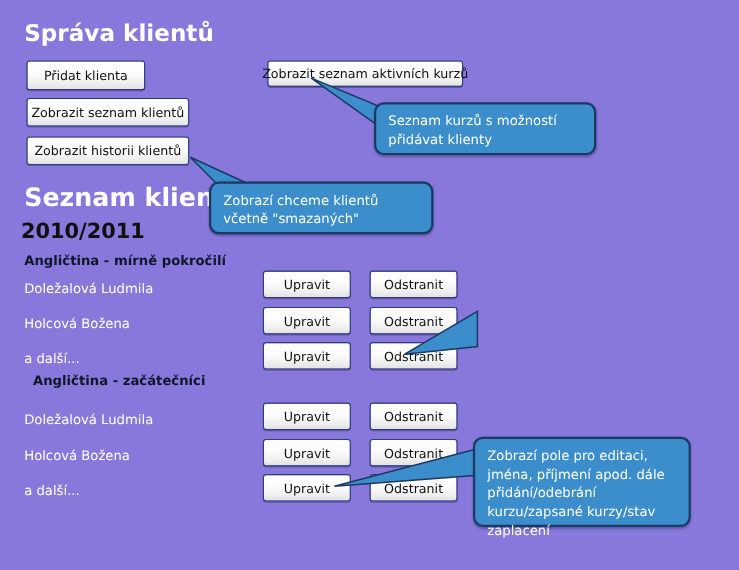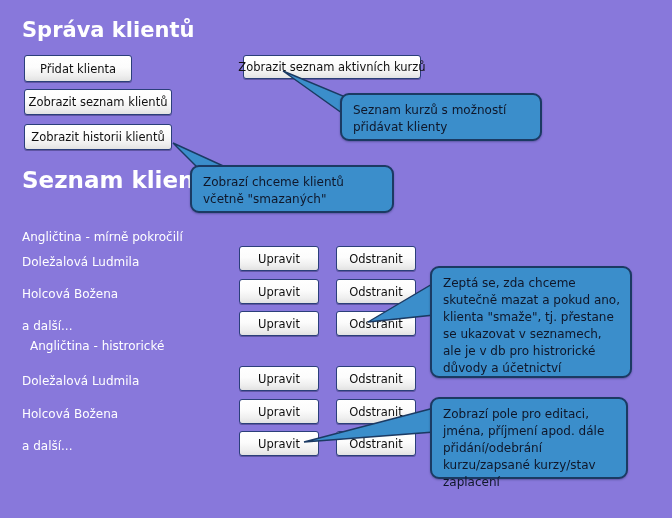--- a/index.html
+++ b/index.html
@@ -40,22 +40,22 @@
     white-space: nowrap;
   }
   .h-year {
     font-size: 19px;
     font-weight: bold;
     color: #101010;
     white-space: nowrap;
   }
   .h-course {
     font-size: 12px;
-    font-weight: normal;
-    color: #ffffff;
+    font-weight: bold;
+    color: #0f172a;
     white-space: nowrap;
   }
   .client-name {
     font-size: 12px;
     font-weight: normal;
     color: #ffffff;
     white-space: nowrap;
   }
 
   
@@ -78,21 +78,21 @@
     user-select: none;
   }
   .btn-row { height: 25px; }
 
   
   .callout {
     box-sizing: border-box;
     background: #3b8ecb;
     border: 2px solid #1b3a63;
     border-radius: 9px;
-    color: #0f172a;
+    color: #ffffff;
     font-size: 12px;
     line-height: 17px;
     padding: 7px 10px 16px 11px;
     box-shadow: 0 1px 2px rgba(15,25,60,0.35);
   }
   .callout.z2 { z-index: 6; }
 
   
   .pointer-svg {
     position: absolute;
@@ -115,57 +115,57 @@
   <div class="abs btn" style="left:24px; top:124px; width:148px; height:26px;">Zobrazit historii  klientů</div>
 
   <div class="abs btn" style="left:243px; top:55px; width:178px; height:24px;">Zobrazit seznam aktivních kurzů</div>
 
   <svg class="pointer-svg" style="left:0px; top:0px; width:672px; height:518px; z-index:2;">
     <polygon class="ptr-fill" points="343,96 349,118 283,71"></polygon>
   </svg>
   <div class="abs callout" style="left:340px; top:93px; width:202px; height:48px; z-index:3;">Seznam kurzů s možností přidávat klienty</div>
 
   <div class="abs h-section" style="left:22px; top:167px;">Seznam klientů</div>
+  <div class="abs h-year" style="left:19px; top:199px;">2010/2011</div>
 
   <svg class="pointer-svg" style="left:0px; top:0px; width:672px; height:518px; z-index:2;">
     <polygon class="ptr-fill" points="200,170 232,170 173,143"></polygon>
   </svg>
   <div class="abs callout" style="left:190px; top:165px; width:204px; height:48px; z-index:3;">Zobrazí chceme klientů včetně "smazaných"</div>
 
   <div class="abs h-course" style="left:22px; top:230px;">Angličtina - mírně pokročilí</div>
 
   <div class="abs client-name" style="left:22px; top:255px;">Doležalová Ludmila</div>
   <div class="abs btn btn-row" style="left:239px; top:246px; width:80px;">Upravit</div>
   <div class="abs btn btn-row" style="left:336px; top:246px; width:80px;">Odstranit</div>
 
   <div class="abs client-name" style="left:22px; top:287px;">Holcová Božena</div>
   <div class="abs btn btn-row" style="left:239px; top:279px; width:80px;">Upravit</div>
   <div class="abs btn btn-row" style="left:336px; top:279px; width:80px;">Odstranit</div>
 
   <div class="abs client-name" style="left:22px; top:319px;">a další...</div>
   <div class="abs btn btn-row" style="left:239px; top:311px; width:80px;">Upravit</div>
   <div class="abs btn btn-row" style="left:336px; top:311px; width:80px;">Odstranit</div>
 
-  <div class="abs h-course" style="left:30px; top:339px;">Angličtina - histrorické</div>
+  <div class="abs h-course" style="left:30px; top:339px;">Angličtina - začátečníci</div>
 
   <div class="abs client-name" style="left:22px; top:374px;">Doležalová Ludmila</div>
   <div class="abs btn btn-row" style="left:239px; top:366px; width:80px;">Upravit</div>
   <div class="abs btn btn-row" style="left:336px; top:366px; width:80px;">Odstranit</div>
 
   <div class="abs client-name" style="left:22px; top:407px;">Holcová Božena</div>
   <div class="abs btn btn-row" style="left:239px; top:399px; width:80px;">Upravit</div>
   <div class="abs btn btn-row" style="left:336px; top:399px; width:80px;">Odstranit</div>
 
   <div class="abs client-name" style="left:22px; top:439px;">a další...</div>
   <div class="abs btn btn-row" style="left:239px; top:431px; width:80px;">Upravit</div>
   <div class="abs btn btn-row" style="left:336px; top:431px; width:80px;">Odstranit</div>
 
   <svg class="pointer-svg" style="left:0px; top:0px; width:672px; height:518px; z-index:4;">
     <polygon class="ptr-fill" points="434,283 434,315 368,322"></polygon>
   </svg>
-  <div class="abs callout z2" style="left:430px; top:266px; width:202px; height:112px;">Zeptá se, zda chceme skutečně mazat a pokud ano, klienta "smaže", tj. přestane se ukazovat v seznamech, ale je v db pro histrorické důvody a účetnictví</div>
 
   <svg class="pointer-svg" style="left:0px; top:0px; width:672px; height:518px; z-index:4;">
     <polygon class="ptr-fill" points="434,408 434,432 304,442"></polygon>
   </svg>
   <div class="abs callout z2" style="left:430px; top:397px; width:198px; height:82px;">Zobrazí pole pro editaci, jména, příjmení apod. dále přidání/odebrání kurzu/zapsané kurzy/stav zaplacení</div>
 
 </div>
 
 </body></html>

